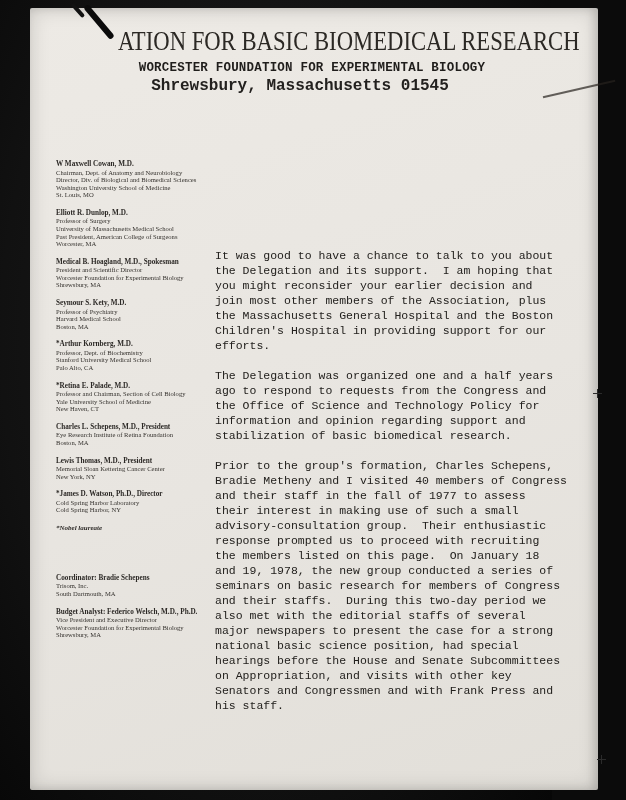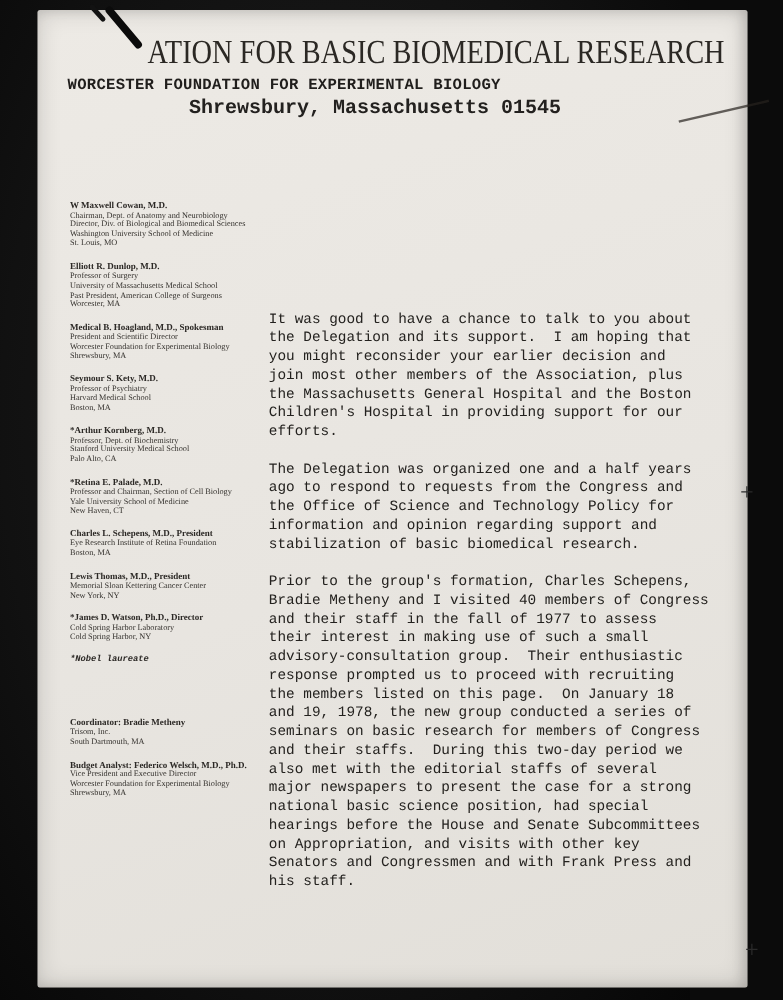--- a/index.html
+++ b/index.html
@@ -7,32 +7,32 @@
   .scene { position:relative; width:552px; height:800px;
            background: radial-gradient(ellipse at 48% 42%, #1e1e1e 0%, #111111 65%, #070707 100%); }
   .page { position:absolute; left:30px; top:8px; width:568px; height:782px;
           background: linear-gradient(160deg,#edeae5 0%, #e8e5e0 55%, #e2dfd9 100%);
           box-shadow: inset 0 0 20px rgba(0,0,0,0.16), inset -4px 0 9px rgba(0,0,0,0.12);
           border-radius:2px; overflow:hidden; }
 
   .title { position:absolute; left:88px; top:18px;
            font-family:"Liberation Serif",serif; font-size:27px; font-weight:400;
            color:#2b2824; white-space:nowrap; transform:scaleX(0.84); transform-origin:left center; }
-  .org { position:absolute; top:53px; left:0; width:540px; 
+  .org { position:absolute; top:53px; left:0; width:540px; text-align:center;
          font-family:"Liberation Mono",monospace; font-weight:700; font-size:12.5px;
          color:#201e1c; letter-spacing:0.2px; white-space:nowrap;padding-left:24px; }
   .address { position:absolute; top:69px; left:0; width:540px; text-align:center;
              font-family:"Liberation Mono",monospace; font-weight:700; font-size:16px; color:#23211f; }
 
   .sidebar { position:absolute; left:26px; top:152px; width:160px;
              font-family:"Liberation Serif",serif; color:#35322e; }
   .entry { margin-bottom:10px; }
   .m-name { font-size:7.2px; font-weight:700; line-height:8.5px; color:#2c2926; }
   .m-detail { font-size:6.6px; line-height:7.6px; white-space:pre-line; }
-  .footnote { font-size:7px; font-style:italic; font-weight:700; margin-top:4px; color:#2c2926;font-family:Liberation Mono, monospace; }
+  .footnote { font-size:7px; font-style:italic; font-weight:700; margin-top:4px; color:#2c2926; }
   .staff-gap { margin-top:42px; }
 
   .letter { position:absolute; left:185px; top:240px; width:376px;
             font-family:"Liberation Mono",monospace; font-size:11.5px; line-height:15px;
             color:#23211e; }
   .letter p { margin:0 0 15px 0; white-space:pre-wrap; }
 
   .art { position:absolute; background:#0b0b0b; }
   .slash-a { left:96px; top:1px; width:6px; height:42px; transform:rotate(-40deg); border-radius:3px; }
   .slash-b { left:76px; top:2px; width:4px; height:17px; transform:rotate(-42deg); border-radius:2px; background:#121212; }
@@ -102,21 +102,21 @@
           <div class="m-detail">Memorial Sloan Kettering Cancer Center
 New York, NY</div>
         </div>
         <div class="entry">
           <div class="m-name">*James D. Watson, Ph.D., Director</div>
           <div class="m-detail">Cold Spring Harbor Laboratory
 Cold Spring Harbor, NY</div>
         </div>
         <div class="footnote">*Nobel laureate</div>
         <div class="entry staff-gap">
-          <div class="m-name">Coordinator: Bradie Metheny</div>
+          <div class="m-name">Coordinator: Bradie Schepens</div>
           <div class="m-detail">Trisom, Inc.
 South Dartmouth, MA</div>
         </div>
         <div class="entry">
           <div class="m-name">Budget Analyst: Federico Welsch, M.D., Ph.D.</div>
           <div class="m-detail">Vice President and Executive Director
 Worcester Foundation for Experimental Biology
 Shrewsbury, MA</div>
         </div>
       </div>

